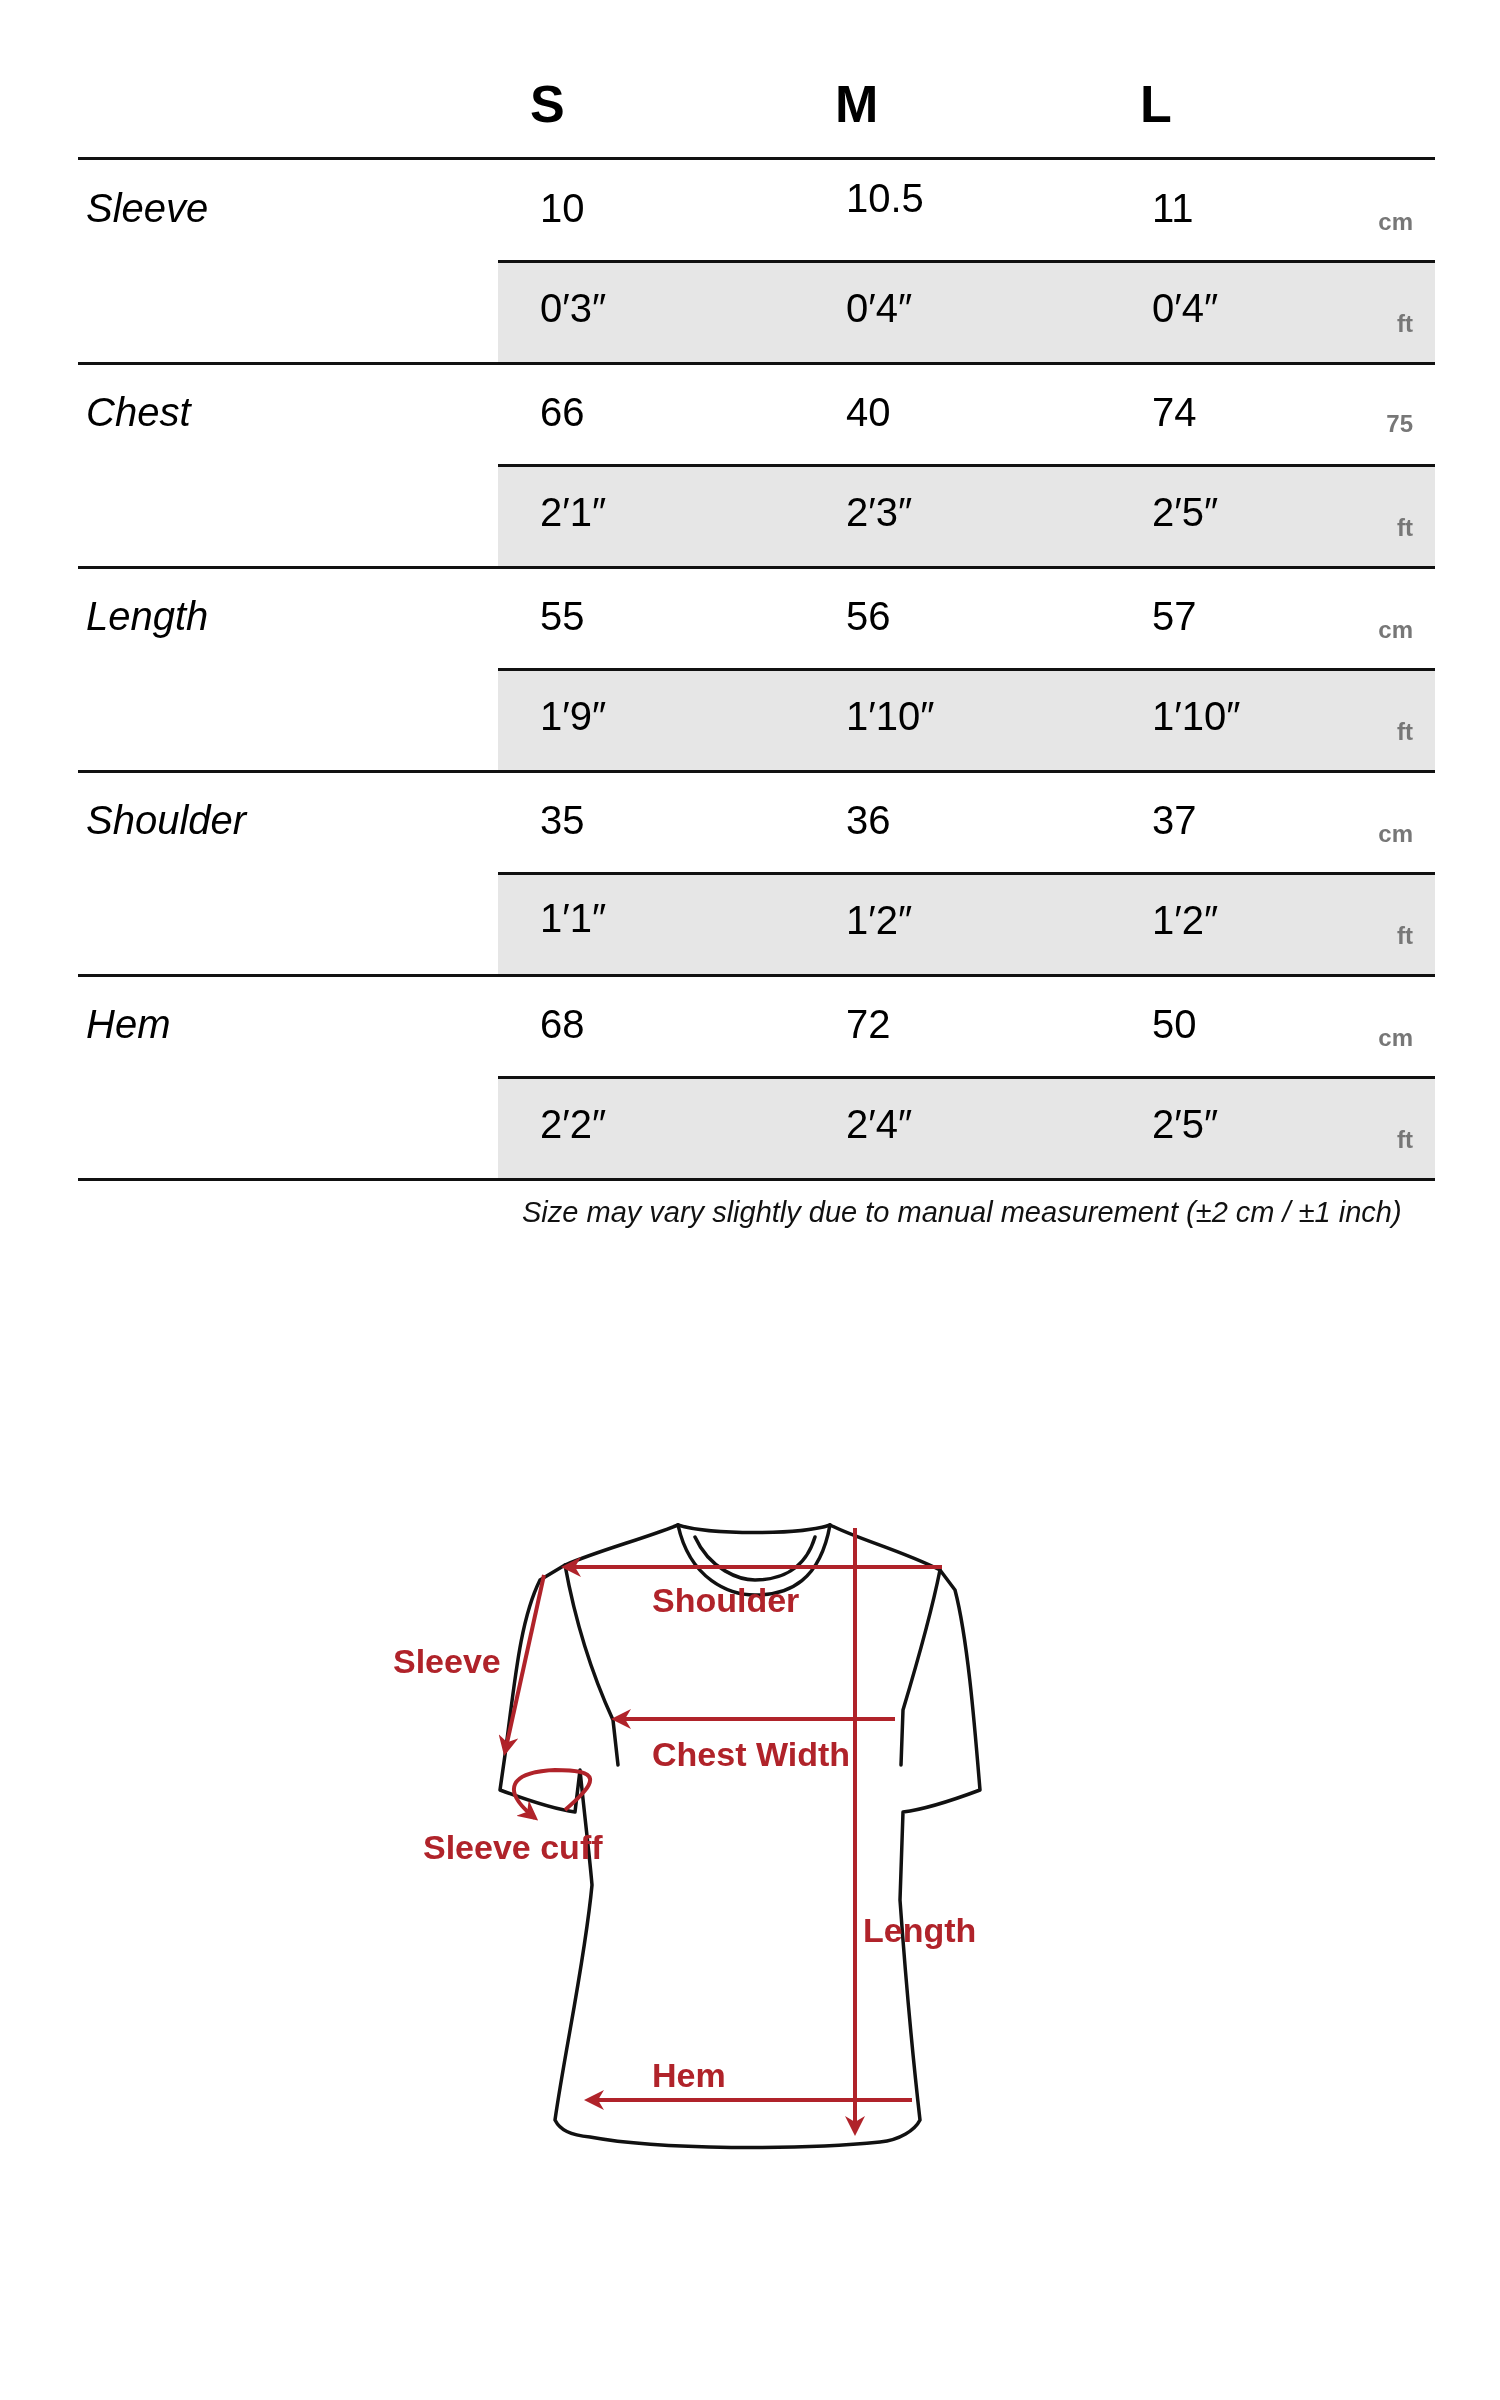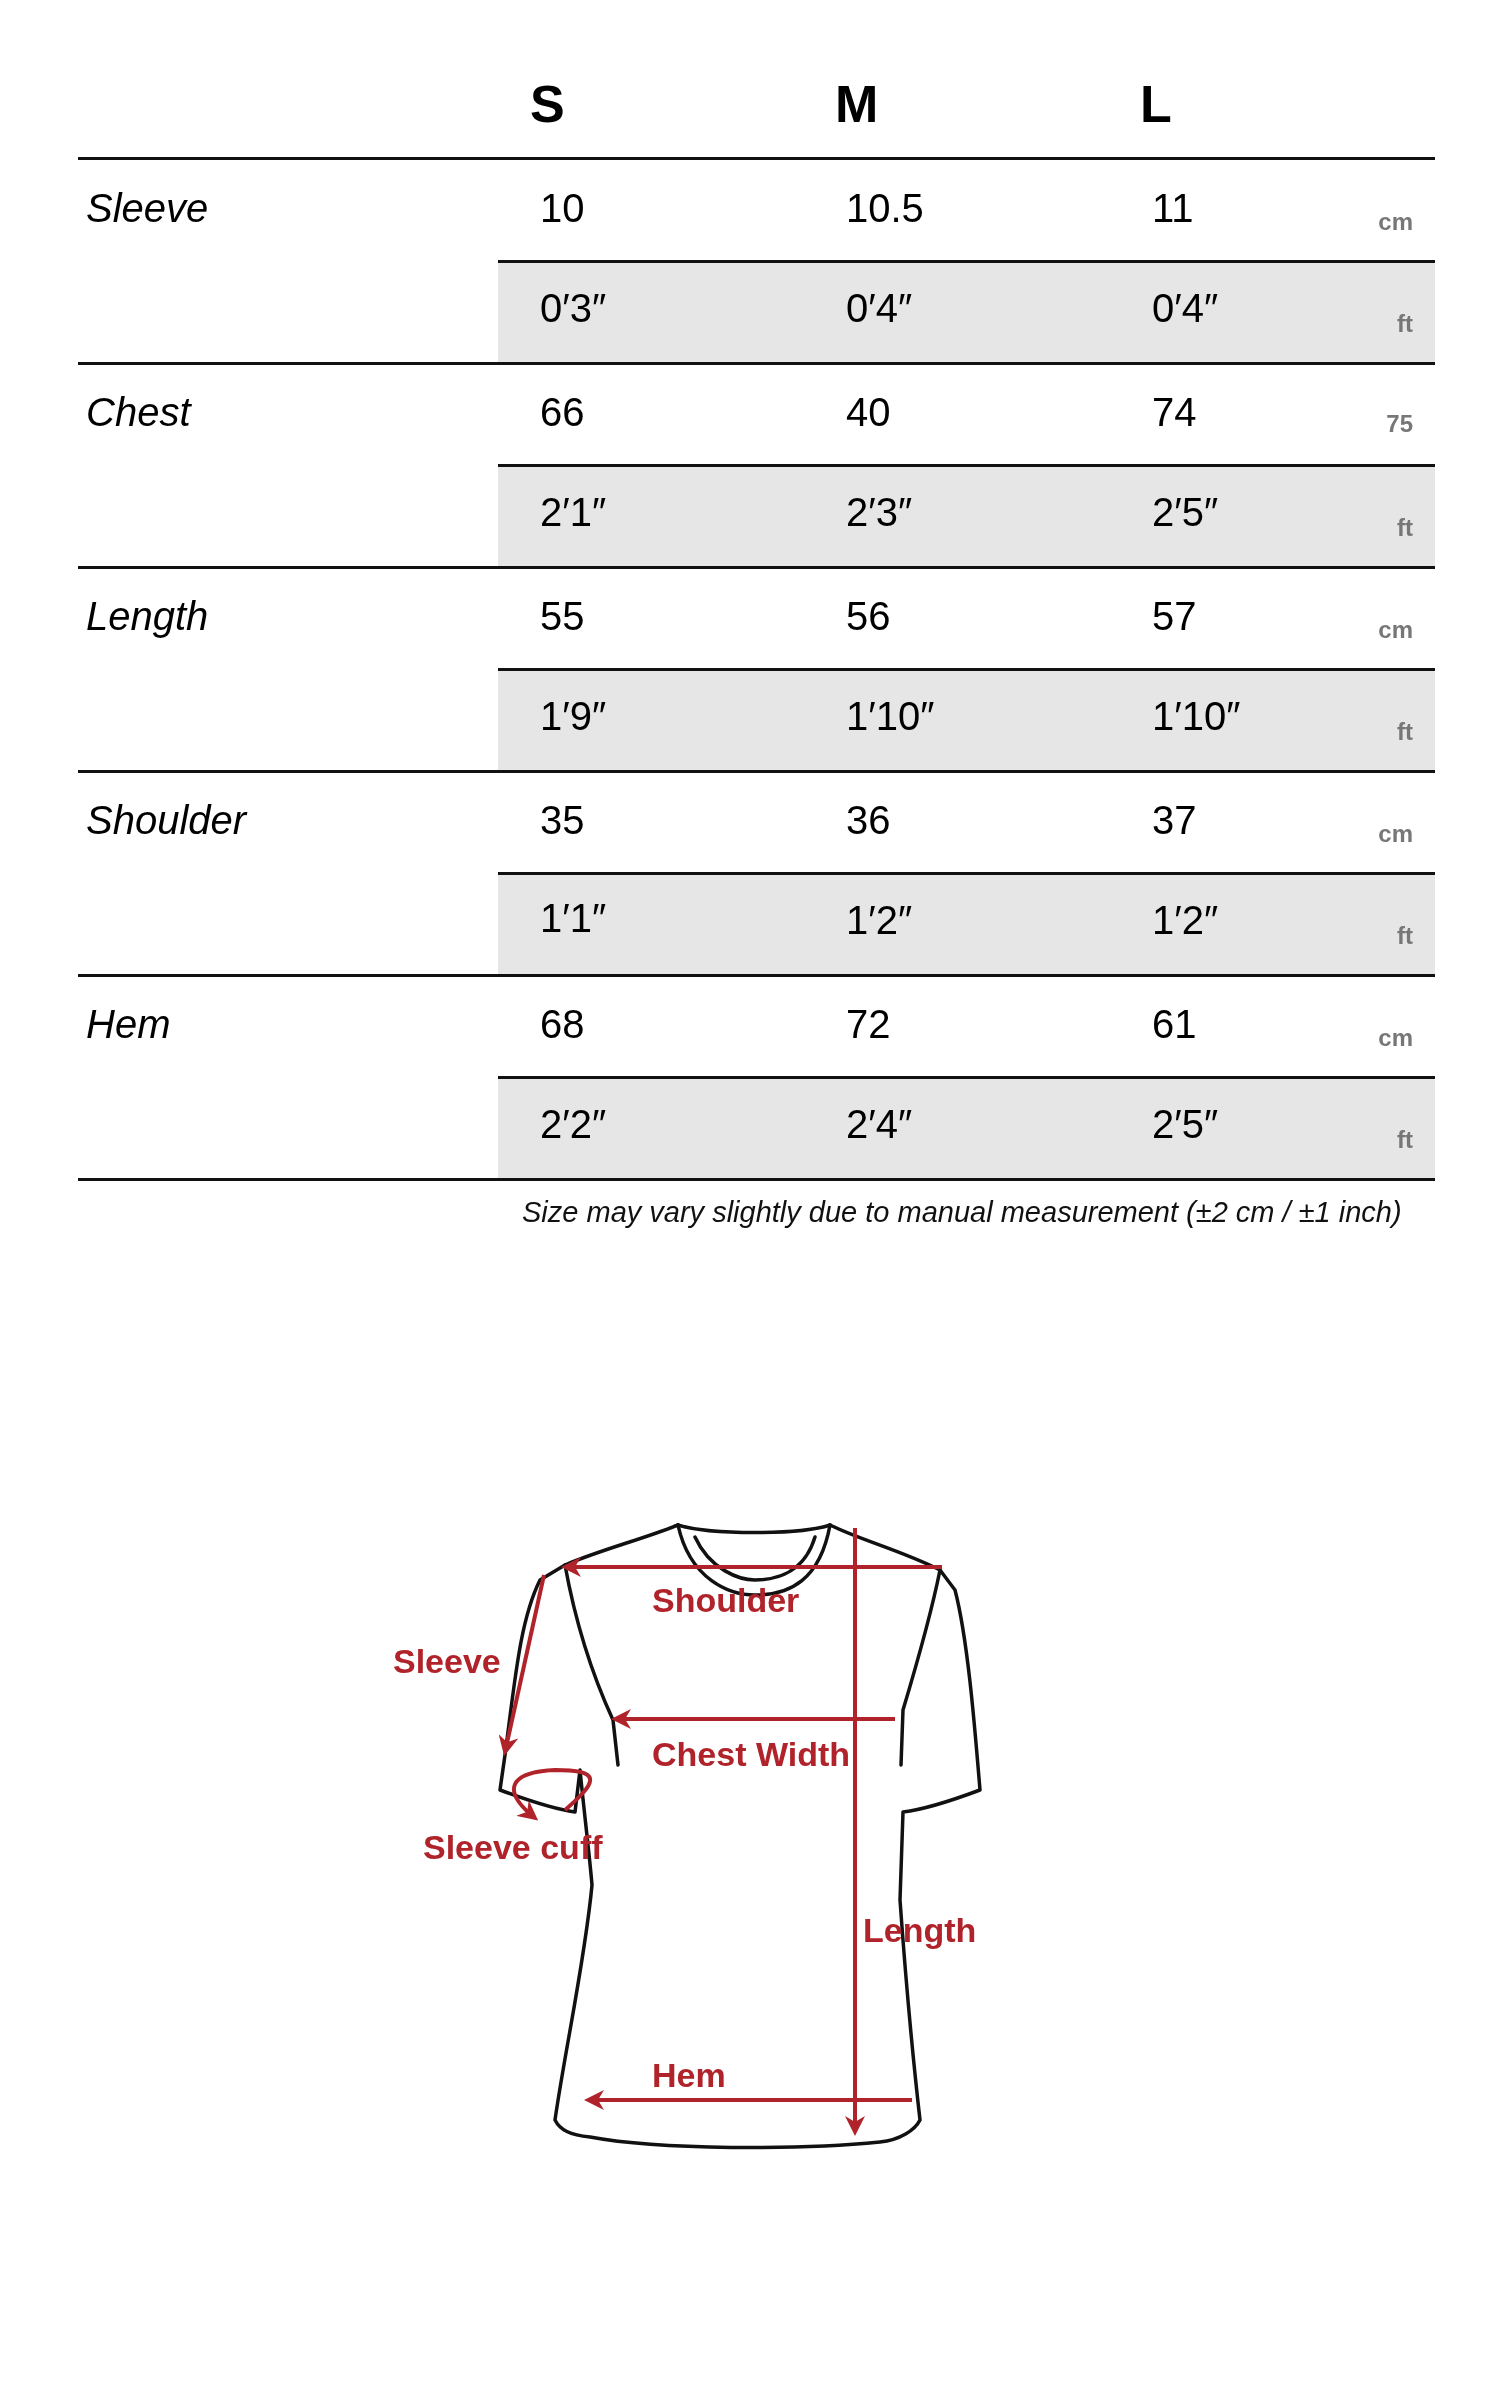--- a/index.html
+++ b/index.html
@@ -24,21 +24,21 @@
   <div class="size-head" style="left:530px">S</div>
   <div class="size-head" style="left:835px">M</div>
   <div class="size-head" style="left:1140px">L</div>
 </div>
 <div class="hline" style="top:157px"></div>
 
 <div class="group" style="top:160px">
   <div class="grey"></div>
   <div class="label">Sleeve</div>
   <div class="val" style="left:528px;top:26px">10</div>
-  <div class="val" style="left:834px;top:26px">10.5</div>
+  <div class="val" style="left:834px;top:16px">10.5</div>
   <div class="val" style="left:1140px;top:26px">11</div>
   <div class="unit" style="top:50px">cm</div>
   <div class="val" style="left:528px;top:126px">0′3″</div>
   <div class="val" style="left:834px;top:126px">0′4″</div>
   <div class="val" style="left:1140px;top:126px">0′4″</div>
   <div class="unit" style="top:152px">ft</div>
 </div>
 <div class="sline" style="top:260px"></div>
 <div class="hline" style="top:362px"></div>
 
@@ -85,21 +85,21 @@
   <div class="unit" style="top:152px">ft</div>
 </div>
 <div class="sline" style="top:872px"></div>
 <div class="hline" style="top:974px"></div>
 
 <div class="group" style="top:976px">
   <div class="grey"></div>
   <div class="label">Hem</div>
   <div class="val" style="left:528px;top:26px">68</div>
   <div class="val" style="left:834px;top:26px">72</div>
-  <div class="val" style="left:1140px;top:26px">61</div>
+  <div class="val" style="left:1140px;top:26px">50</div>
   <div class="unit" style="top:50px">cm</div>
   <div class="val" style="left:528px;top:126px">2′2″</div>
   <div class="val" style="left:834px;top:126px">2′4″</div>
   <div class="val" style="left:1140px;top:126px">2′5″</div>
   <div class="unit" style="top:152px">ft</div>
 </div>
 <div class="sline" style="top:1076px"></div>
 <div class="hline" style="top:1178px"></div>
 
 <div class="note">Size may vary slightly due to manual measurement (±2 cm / ±1 inch)</div>

